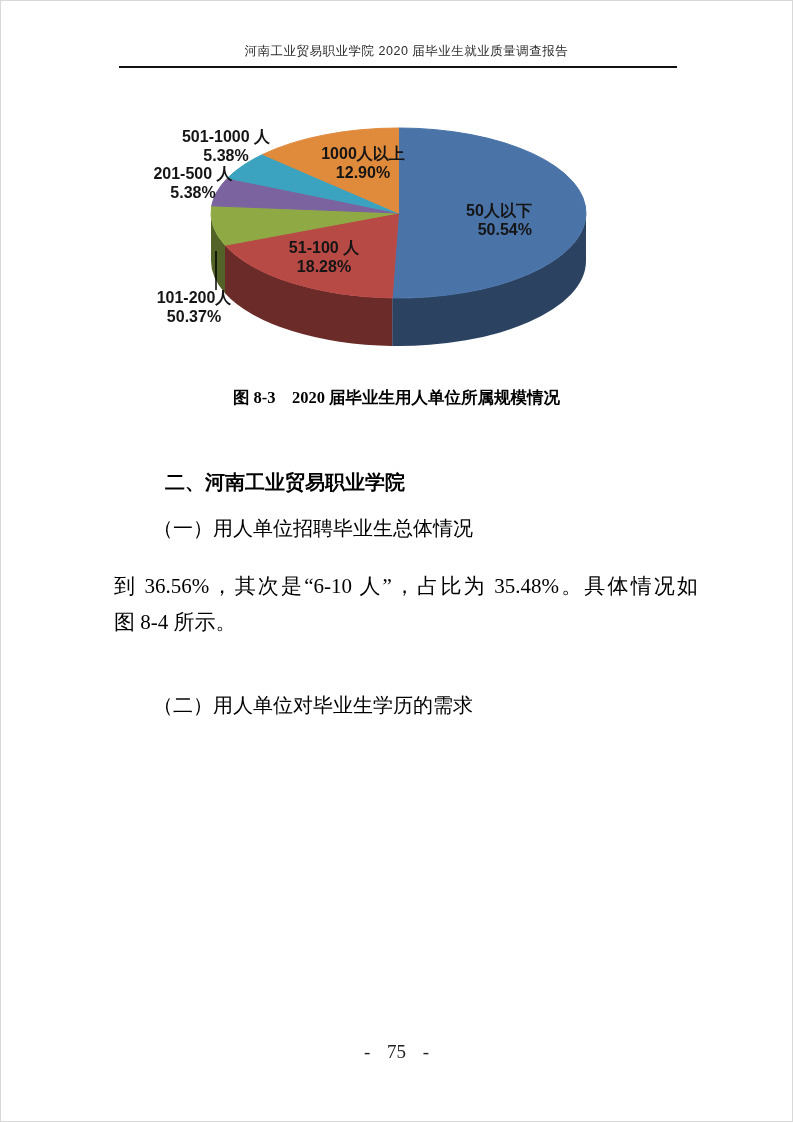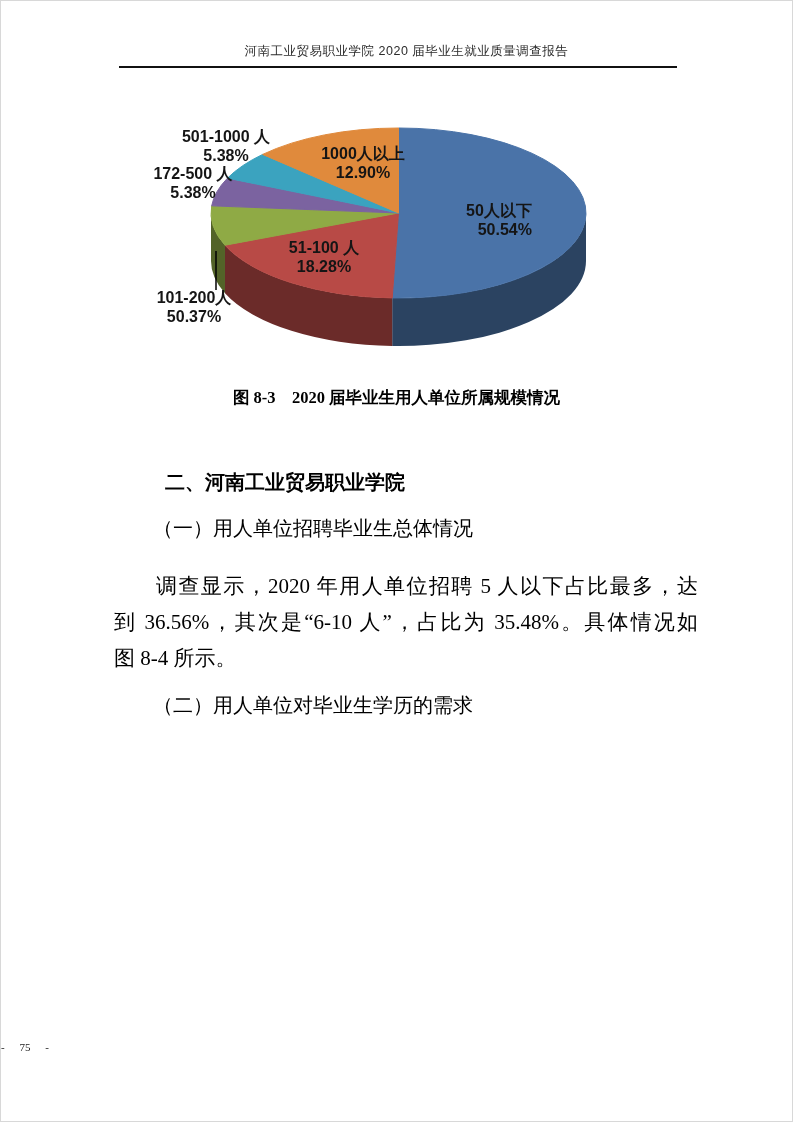--- a/index.html
+++ b/index.html
@@ -60,21 +60,21 @@
     font-family:"Liberation Serif", serif; color:#000;
   }
   #para1 { top:567px; }
   #para2 { top:734px; }
   .bline { text-align:justify; text-align-last:justify; }
   .bline.first { text-indent:2em; }
   .bline.last { text-align-last:left; }
   
   .page-number {
     position:absolute; top:1040px; left:0; width:100%;
-    font-size:11px; word-spacing:12px; color:#222;
+    text-align:center; font-size:19px; word-spacing:12px; color:#222;
     font-family:"Liberation Serif", serif;
   }
 </style>
 </head>
 <body>
 
 <div class="page">
 
   <div class="header-title">河南工业贸易职业学院 2020 届毕业生就业质量调查报告</div>
   <div class="header-rule"></div>
@@ -99,41 +99,40 @@
     </div>
     <div class="plabel" style="left:323px; top:237px;">
       <span>51-100 人</span>
       <span>18.28%</span>
     </div>
     <div class="plabel" style="left:193px; top:287px;">
       <span>101-200人</span>
       <span>50.37%</span>
     </div>
     <div class="plabel" style="left:192px; top:163px;">
-      <span>172-500 人</span>
+      <span>201-500 人</span>
       <span>5.38%</span>
     </div>
     <div class="plabel" style="left:225px; top:126px;">
       <span>501-1000 人</span>
       <span>5.38%</span>
     </div>
     <div class="plabel" style="left:362px; top:143px;">
       <span>1000人以上</span>
       <span>12.90%</span>
     </div>
   </div>
 
   <div class="fig-caption">图 8-3　2020 届毕业生用人单位所属规模情况</div>
 
   <div class="sec-heading">二、河南工业贸易职业学院</div>
 
   <div class="sub-heading" id="sub1">（一）用人单位招聘毕业生总体情况</div>
 
   <div class="para" id="para1">
-    <div class="bline first">调查显示，2020 年用人单位招聘 5 人以下占比最多，达</div>
     <div class="bline">到 36.56%，其次是“6-10 人”，占比为 35.48%。具体情况如</div>
     <div class="bline last">图 8-4 所示。</div>
   </div>
 
   <div class="sub-heading" id="sub2">（二）用人单位对毕业生学历的需求</div>
 
 
   <div class="page-number">- 75 -</div>
 
 </div>

